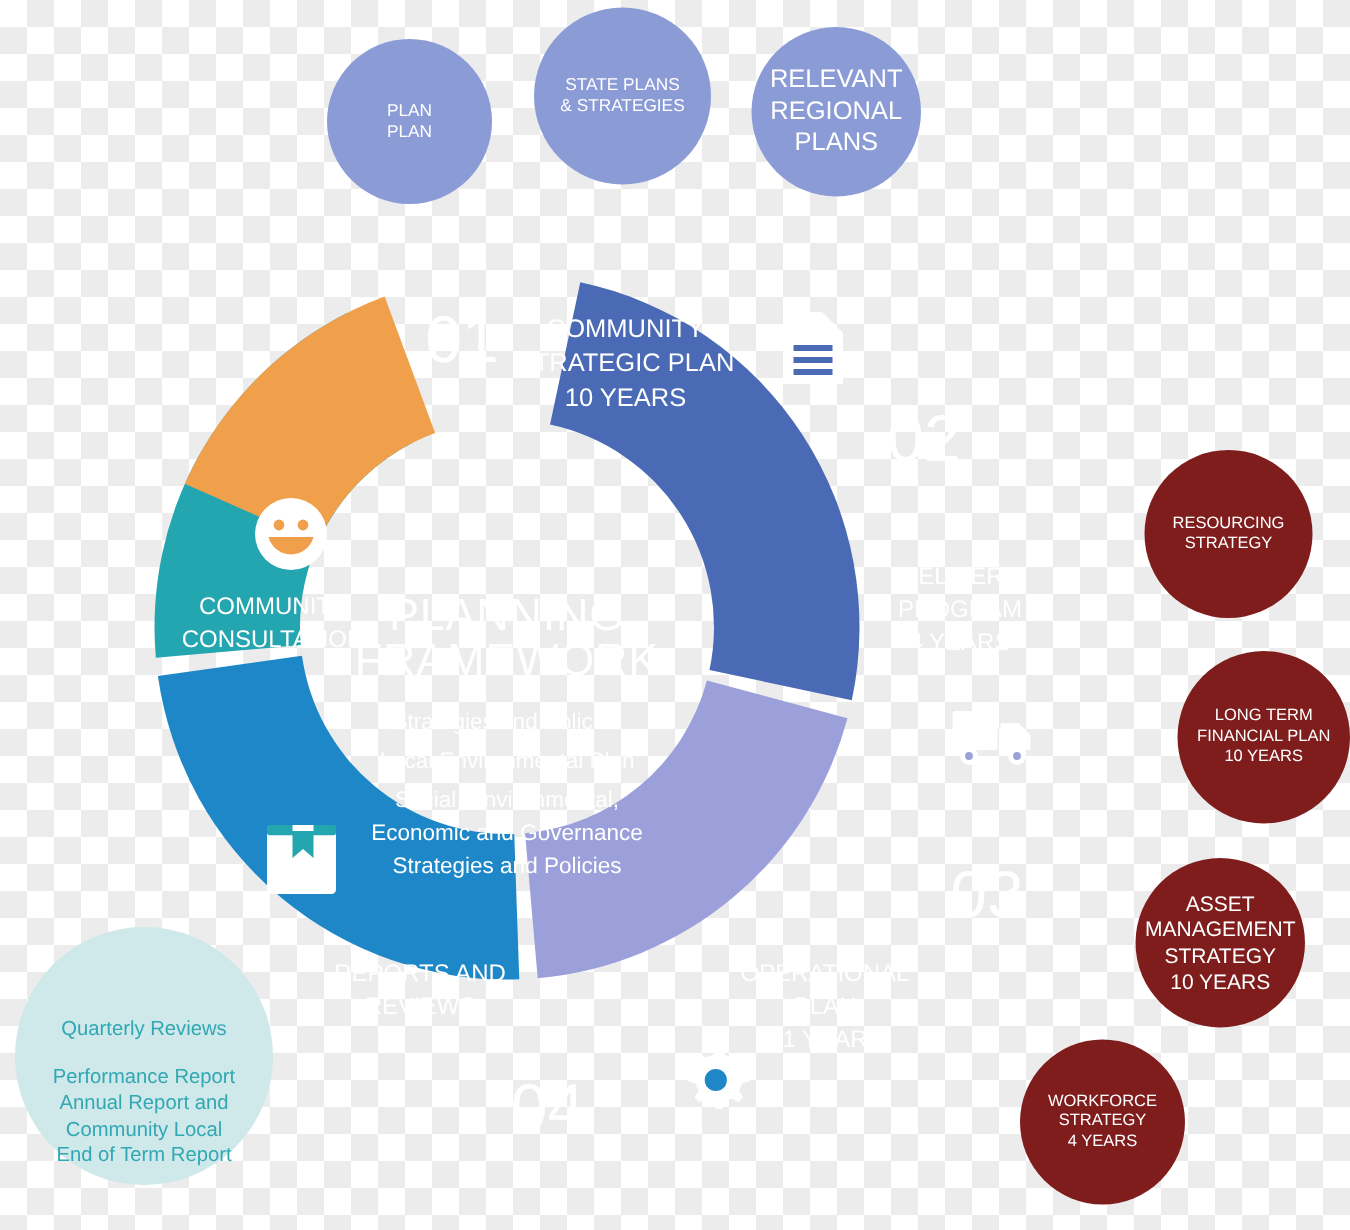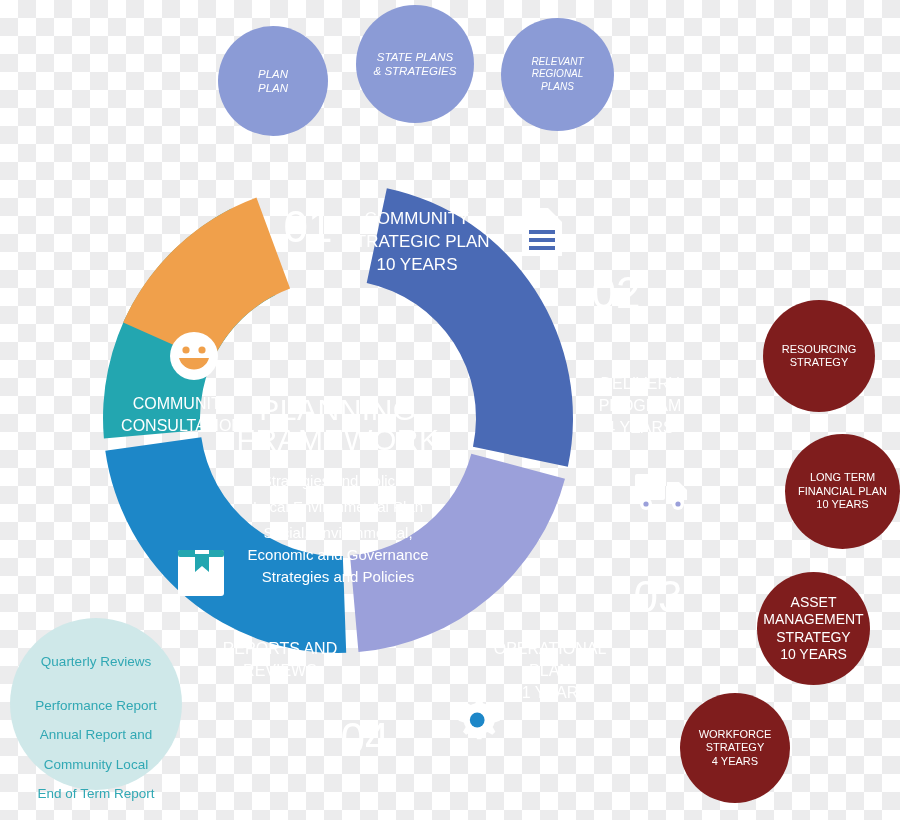--- a/index.html
+++ b/index.html
@@ -15,32 +15,32 @@
   }
 
   
   .sat{
     position:absolute;border-radius:50%;
     display:flex;align-items:center;justify-content:center;
     text-align:center;color:#ffffff;line-height:1.22;
     box-sizing:border-box;padding:4px;
     user-select:none;
   }
-  .sat.top{background:#8b9bd6;font-style:italic;}
+  .sat.top{background:#8b9bd6;}
   .sat.side{background:#7f1d1d;}
 
   
   .reports-bubble{
     position:absolute;border-radius:50%;
     background:#cfe8e9;color:#31a8b4;
     display:flex;flex-direction:column;align-items:center;justify-content:center;
     text-align:center;line-height:1.3;box-sizing:border-box;padding:10px;
   }
   .reports-bubble .rb-head{margin-bottom:14px;font-size:13.5px;margin-top:48px;}
-  .reports-bubble .rb-line{font-size:13.5px;margin-top:12px;}
+  .reports-bubble .rb-line{font-size:13.5px;}
 
   
   #donut{position:absolute;left:70px;top:150px;}
 
   .seg-label{
     fill:#ffffff;font-family:"Liberation Sans","DejaVu Sans",sans-serif;
     text-anchor:middle;dominant-baseline:middle;
   }
   .seg-num{
     fill:#ffffff;font-family:"Liberation Sans","DejaVu Sans",sans-serif;
@@ -65,21 +65,21 @@
   </span>
 </div>
 
 <div class="sat top" style="left:356px;top:5px;width:118px;height:118px;font-size:11.5px;">
   <span>
     <span>STATE PLANS</span><br>
     <span>&amp; STRATEGIES</span>
   </span>
 </div>
 
-<div class="sat top" style="left:501px;top:18px;width:113px;height:113px;font-size:10px;">
+<div class="sat top" style="left:501px;top:18px;width:113px;height:113px;font-size:17px;">
   <span>
     <span>RELEVANT</span><br>
     <span>REGIONAL</span><br>
     <span>PLANS</span>
   </span>
 </div>
 
 <div class="sat side" style="left:763px;top:300px;width:112px;height:112px;font-size:11px;">
   <span>
     <span>RESOURCING</span><br>

